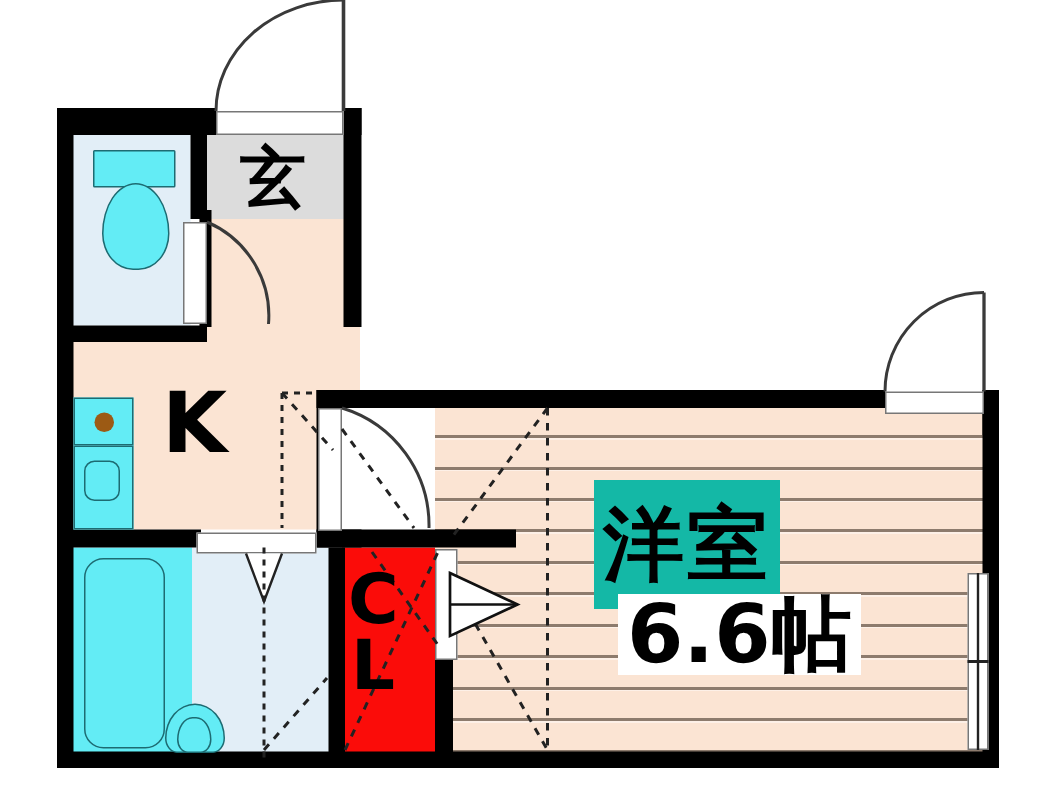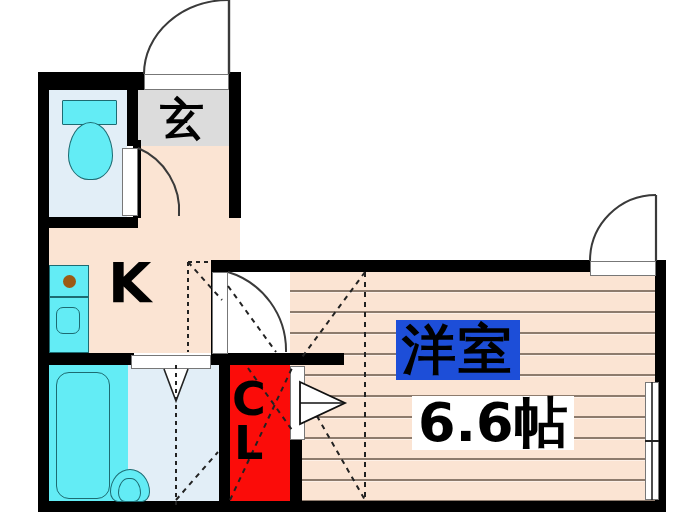--- a/index.html
+++ b/index.html
@@ -39,22 +39,22 @@
   .basin{border-radius:50% 50% 8px 8px / 70% 70% 10px 10px;}
   .stove-burner{position:absolute;border-radius:50%;background:#9c5a14;}
   .sink-bowl{border-radius:7px;}
 
   
   .lbl{position:absolute;color:#000;font-weight:700;line-height:1;
        white-space:nowrap;font-family:"DejaVu Sans","Liberation Sans",sans-serif;}
   .lbl-k{font-size:56px;letter-spacing:0;}
   .lbl-gen{font-size:44px;}
   .lbl-cl{font-size:46px;line-height:0.92;text-align:center;}
-  .lbl-room{font-size:54px;letter-spacing:2px;background:#1d4ed8;
-            padding:3px 6px;}
+  .lbl-room{font-size:54px;letter-spacing:2px;background:#14b8a6;
+            padding:16px 6px;}
   .lbl-size{font-size:54px;letter-spacing:0px;background:#ffffff;
             padding:0 6px;}
 
   .doorgap{position:absolute;background:#ffffff;border:1.4px solid #555;
            box-sizing:border-box;}
 
   svg.ovl{position:absolute;left:0;top:0;width:700px;height:525px;
           pointer-events:none;}
 </style>
 </head>

